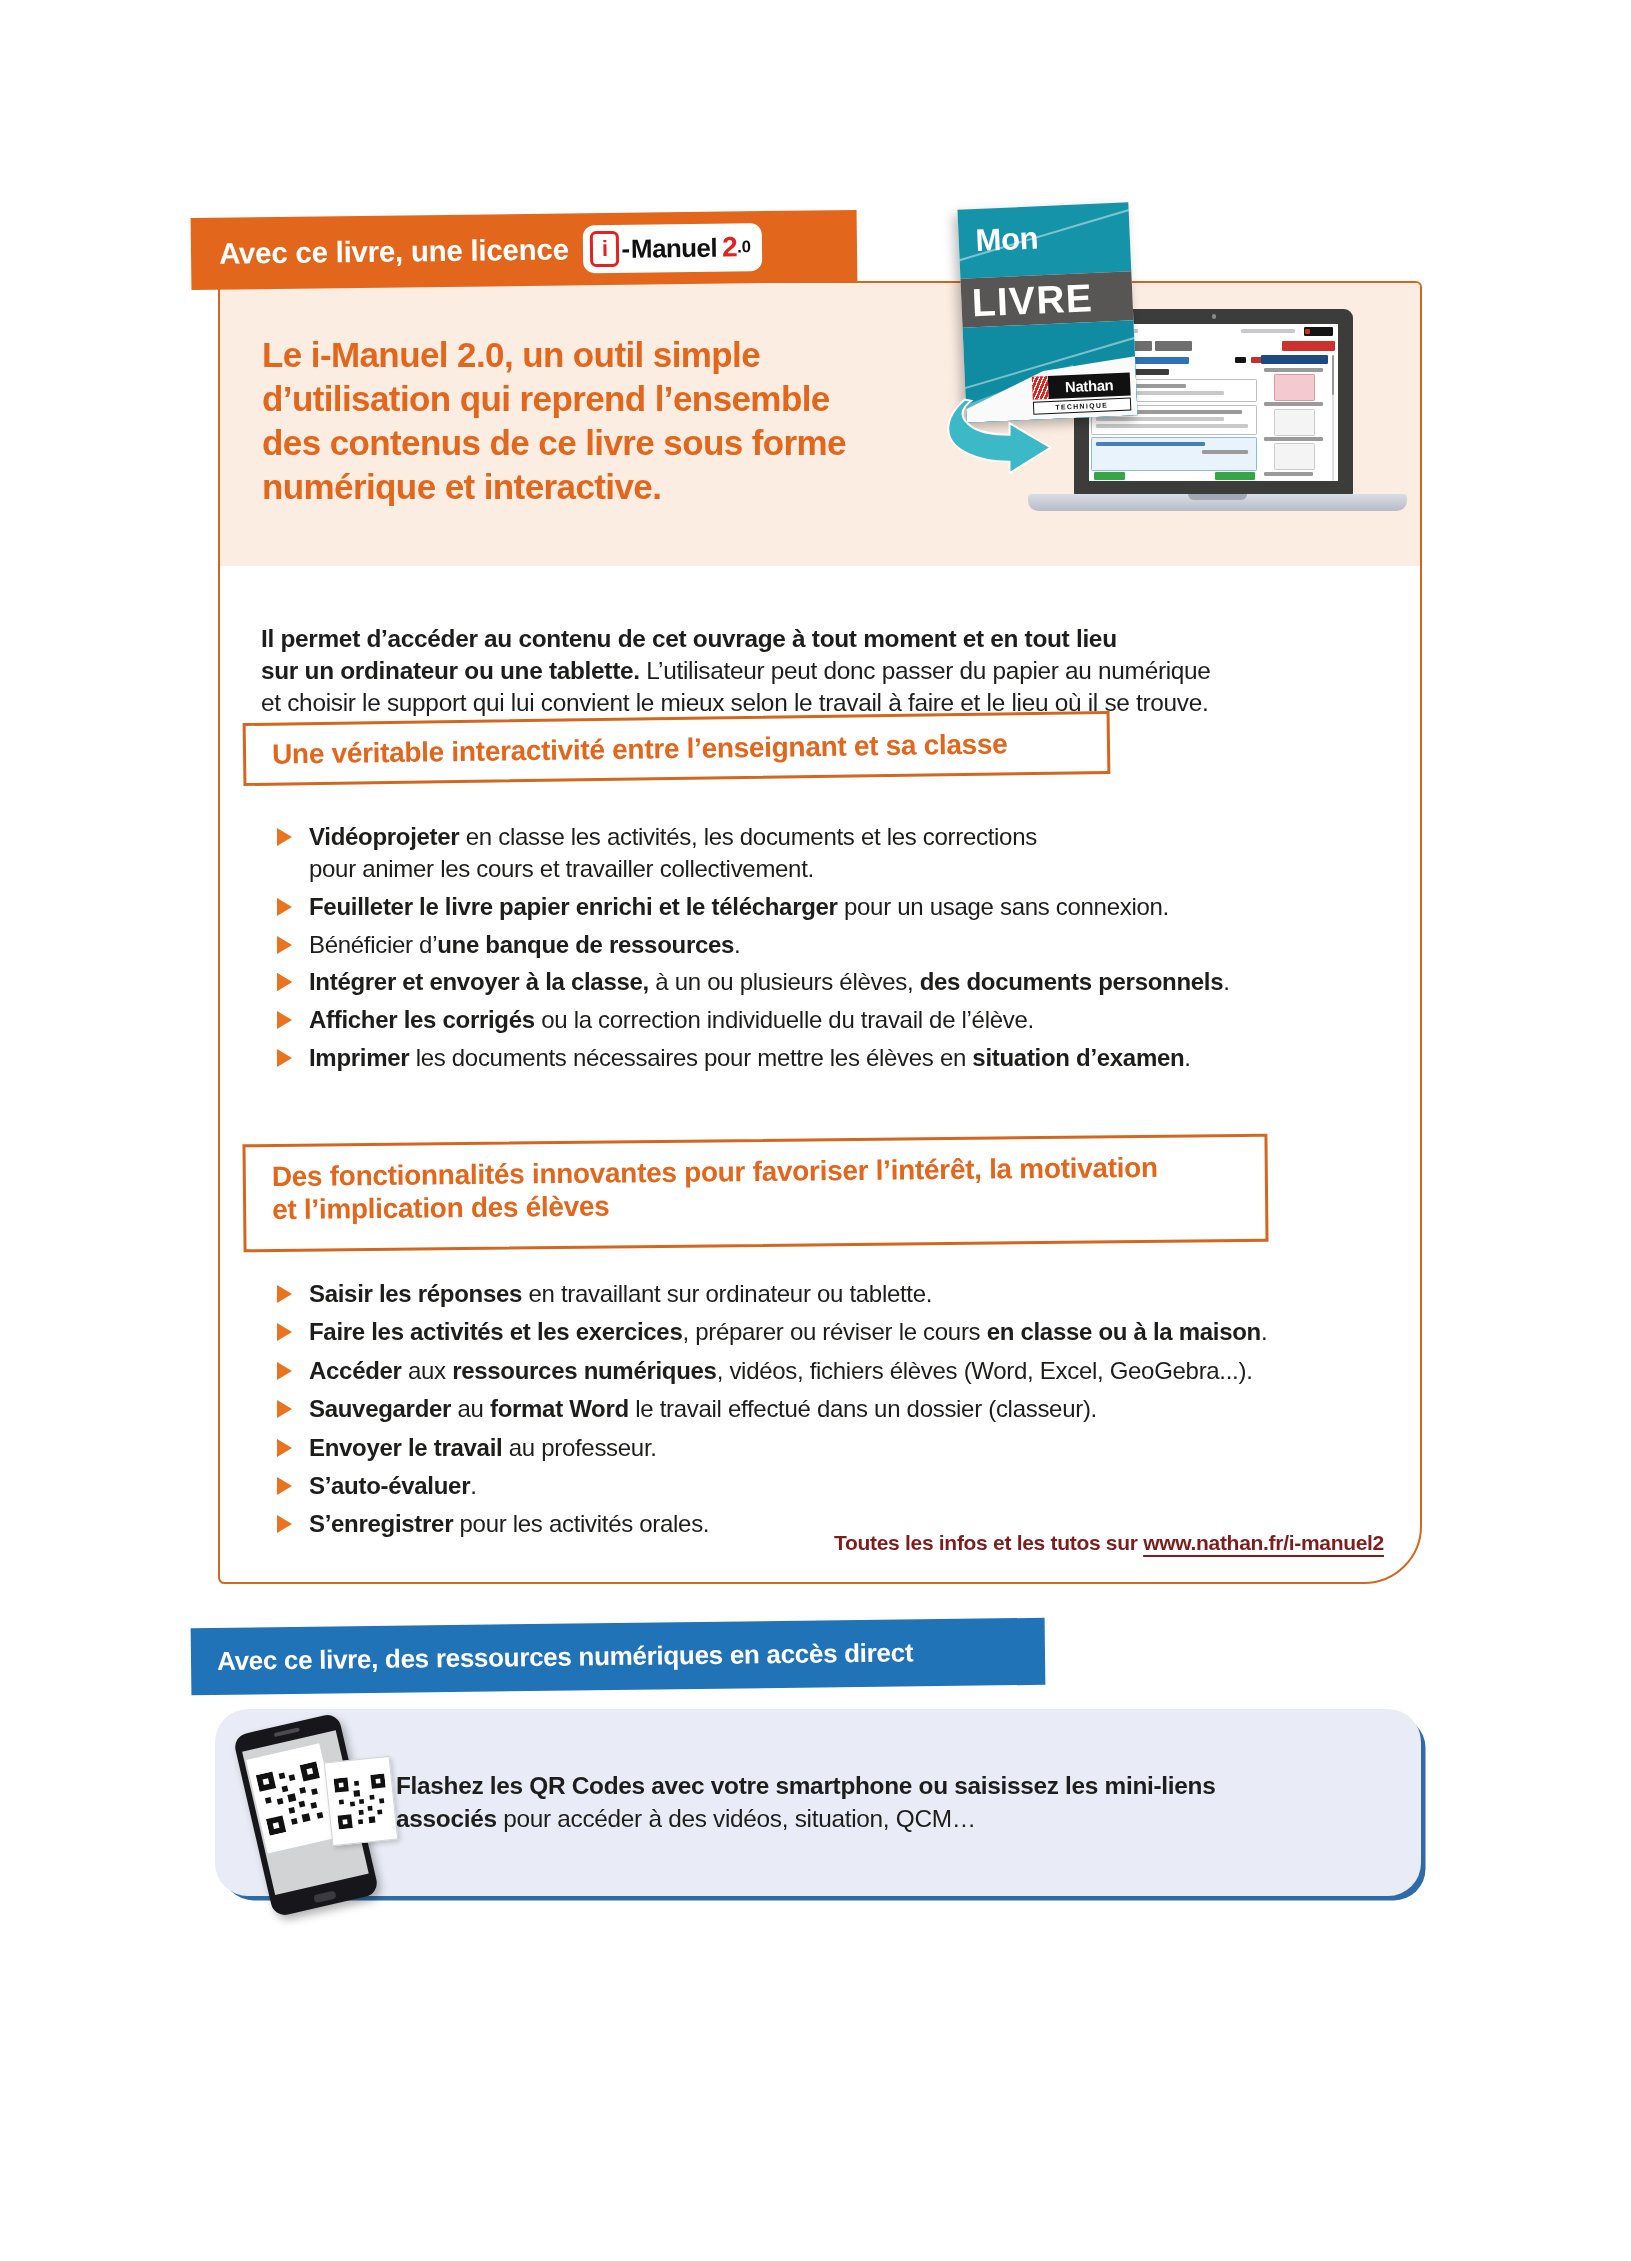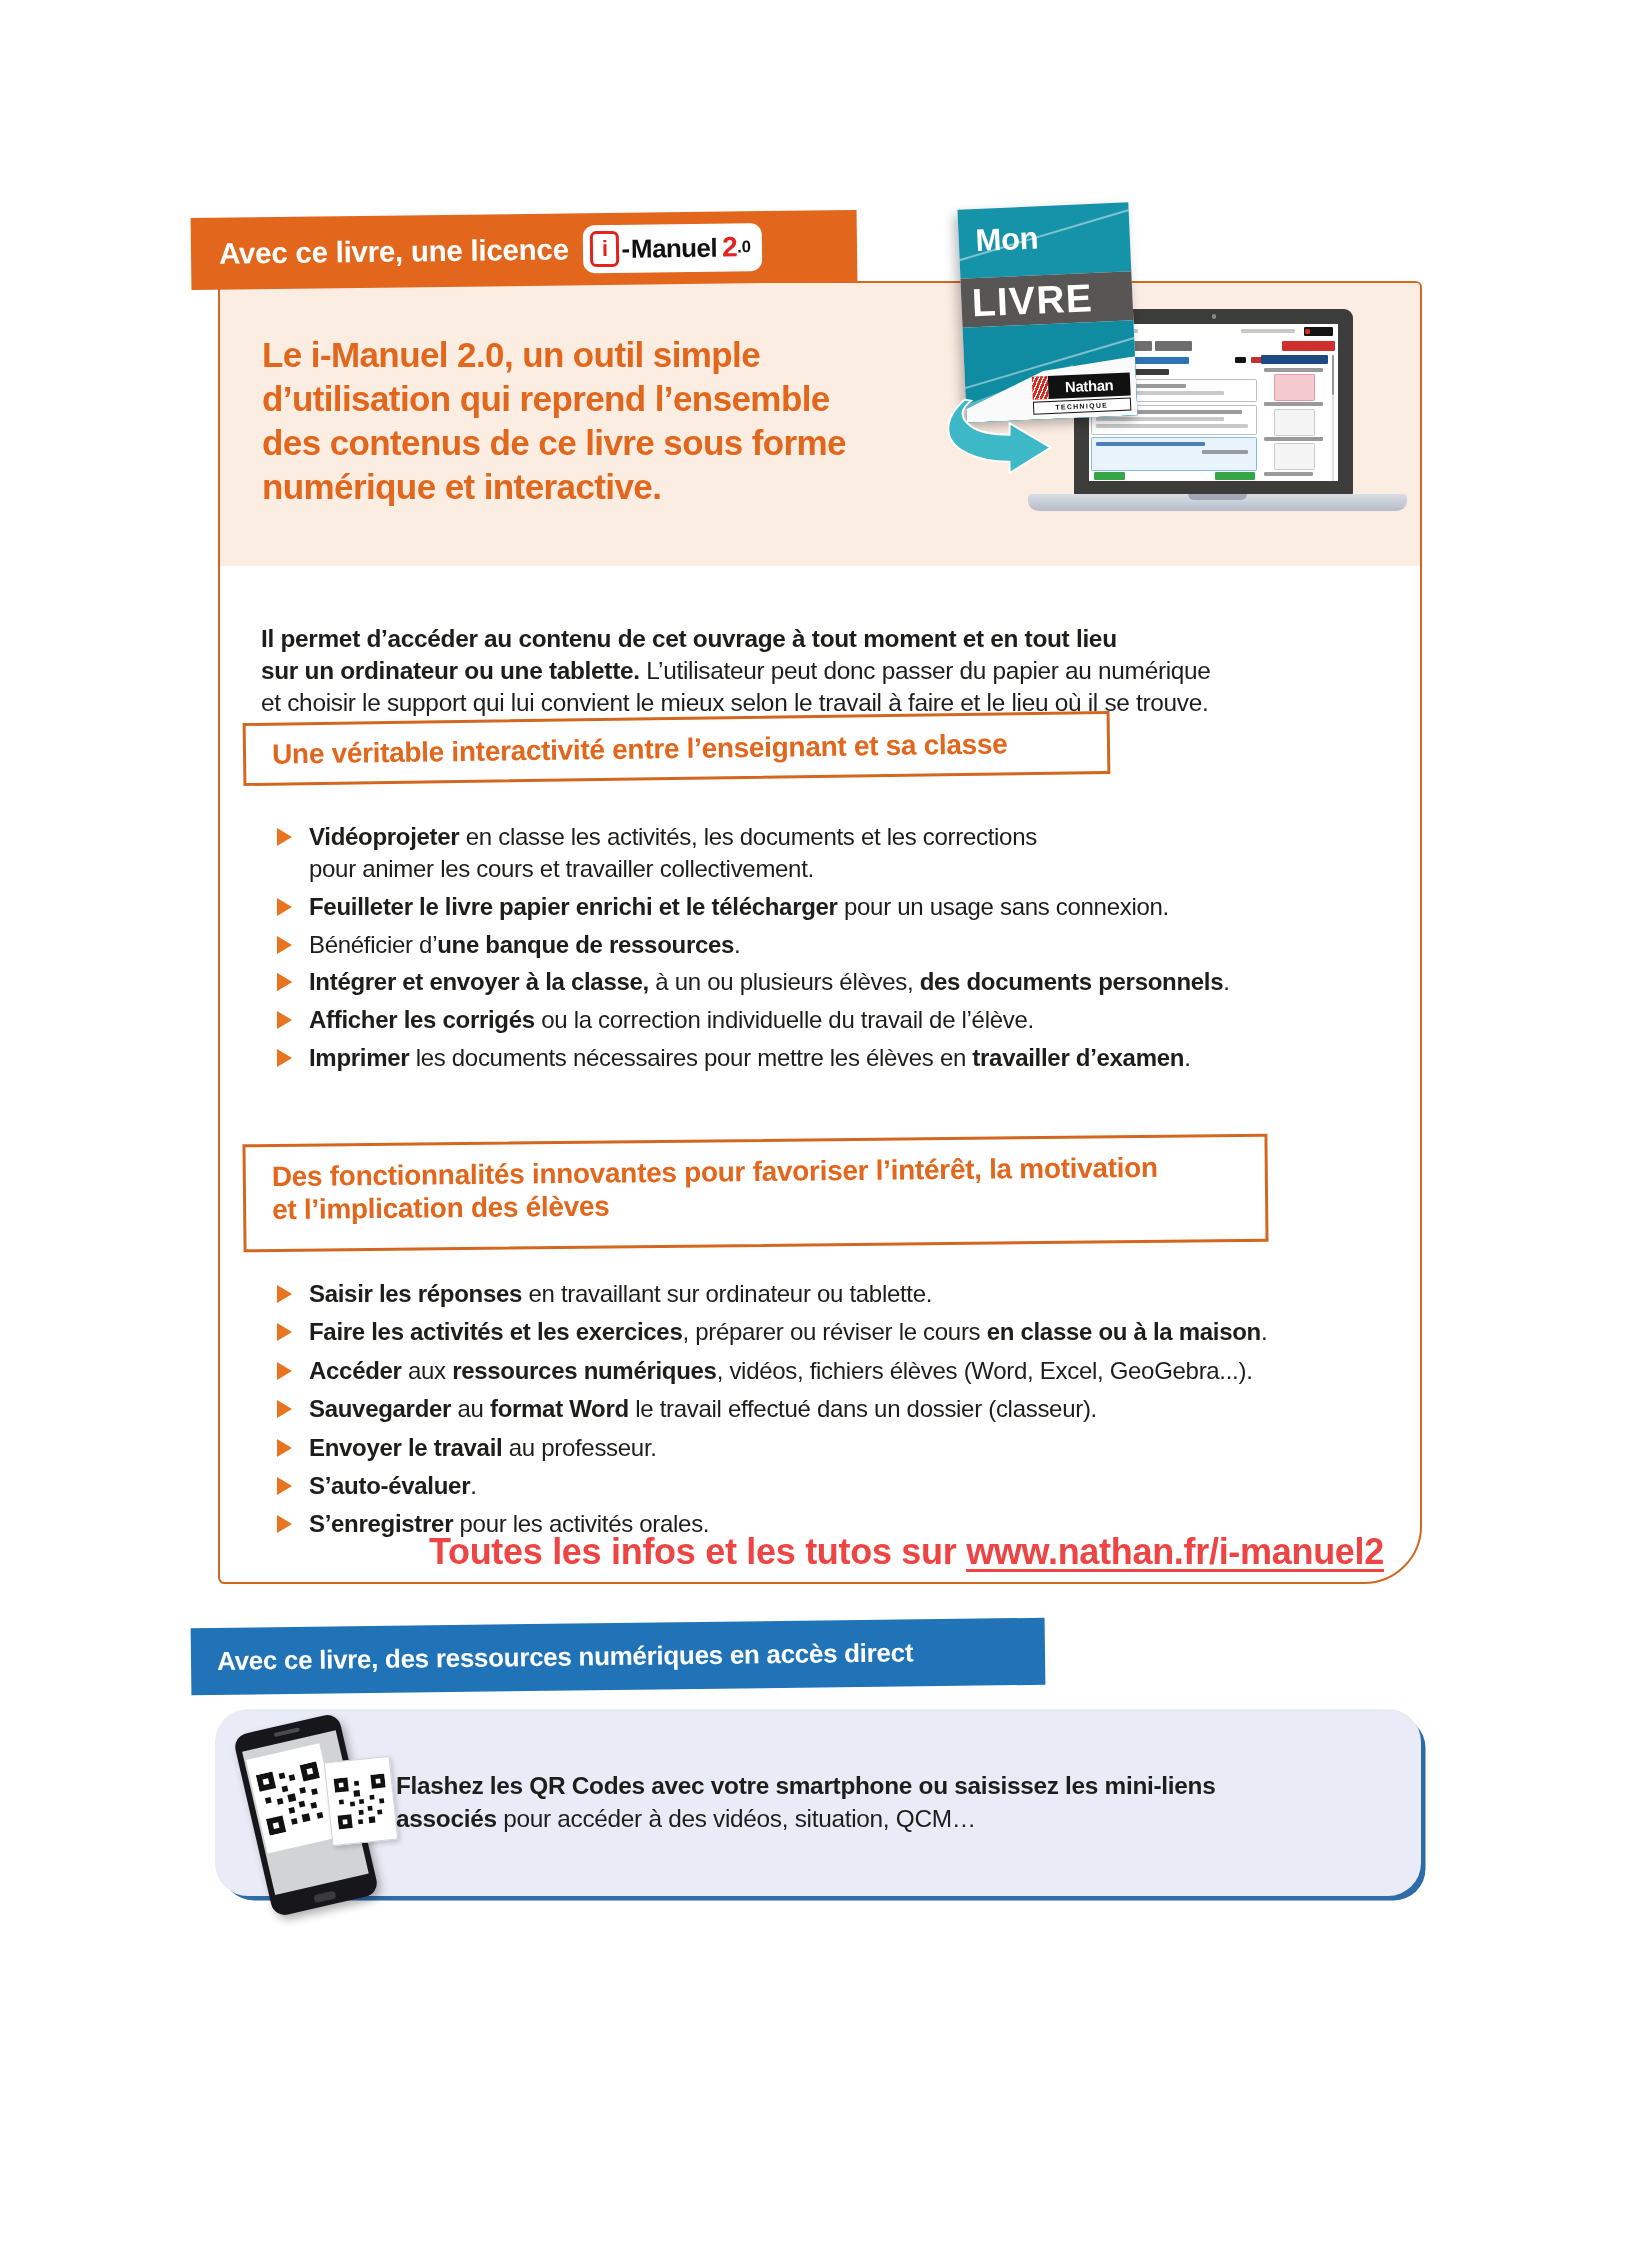--- a/index.html
+++ b/index.html
@@ -17,21 +17,21 @@
            font-weight:bold;font-size:28px;letter-spacing:-0.3px;}
   #sec-box-1{left:23px;top:434px;width:835px;height:57px;line-height:57px;padding-left:26px;transform:rotate(-0.8deg);}
   #sec-box-2{left:23px;top:856px;width:993px;height:89px;line-height:33px;padding:13px 0 0 26px;transform:rotate(-0.6deg);}
   ul.features{position:absolute;left:41px;margin:16px;padding:0;list-style:none;width:1133px;font-size:24px;line-height:32px;}
   #list-1{top:522px;}
   #list-2{top:979px;}
   ul.features li{position:relative;padding-left:32px;margin-bottom:6.4px;}
   #list-1 li{margin-bottom:5.8px;}
   .tri{position:absolute;left:0;top:7px;width:0;height:0;
        border-left:15.4px solid #e9731e;border-top:9.6px solid transparent;border-bottom:9.6px solid transparent;}
-  #footer-link{position:absolute;right:36px;top:1248px;font-size:36px;font-weight:bold;color:#ef4444;letter-spacing:-0.3px;}
+  #footer-link{position:absolute;right:36px;top:1248px;font-size:21px;font-weight:bold;color:#7f1d1d;letter-spacing:-0.3px;}
   #footer-link .link{text-decoration:underline;text-underline-offset:4.5px;cursor:pointer;}
   
   #top-banner{position:absolute;left:191px;top:214px;width:666px;height:72px;background:#e2661c;
               transform:rotate(-0.7deg);display:flex;align-items:center;padding:0;z-index:5;}
   #top-banner .lbl{color:#fff;font-weight:bold;font-size:29.6px;margin-left:28px;white-space:nowrap;letter-spacing:-0.3px;}
   #lic-logo{margin-left:14px;background:#fff;border-radius:11.6px;height:48px;display:flex;align-items:center;
             padding:0 11.6px 0 7.7px;white-space:nowrap;}
   #lic-logo .li-i{display:inline-flex;align-items:center;justify-content:center;width:23px;height:29.6px;
                   border:3.2px solid #e3211f;border-radius:6.4px;color:#e3211f;font-weight:bold;font-size:22px;}
   #lic-logo .li-dash{color:#111;font-weight:bold;font-size:26px;margin:0 1.3px 0 1.9px;}
@@ -102,21 +102,21 @@
       <span>Une véritable interactivité entre l’enseignant et sa classe</span>
     </div>
 
     <ul id="list-1" class="features">
       <li><span class="tri"></span><span><span class="b">Vidéoprojeter </span><span>en classe les activités, les documents et les corrections</span><br><span>pour animer les cours et travailler collectivement.</span></span></li>
       <li><span class="tri"></span><span><span class="b">Feuilleter le livre papier enrichi et le télécharger </span><span>pour un usage sans connexion.</span></span></li>
       <li><span class="tri"></span><span><span>Bénéficier d’</span><span class="b">une banque de ressources</span><span>.</span></span></li>
       <li><span class="tri"></span></li>
       <li><span class="tri"></span><span><span class="b">Intégrer et envoyer à la classe, </span><span>à un ou plusieurs élèves, </span><span class="b">des documents personnels</span><span>.</span></span></li>
       <li><span class="tri"></span><span><span class="b">Afficher les corrigés </span><span>ou la correction individuelle du travail de l’élève.</span></span></li>
-      <li><span class="tri"></span><span><span class="b">Imprimer </span><span>les documents nécessaires pour mettre les élèves en </span><span class="b">travailler d’examen</span><span>.</span></span></li>
+      <li><span class="tri"></span><span><span class="b">Imprimer </span><span>les documents nécessaires pour mettre les élèves en </span><span class="b">situation d’examen</span><span>.</span></span></li>
     </ul>
 
     <div id="sec-box-2" class="sec-box">
       <span>Des fonctionnalités innovantes pour favoriser l’intérêt, la motivation<br>et l’implication des élèves</span>
     </div>
 
     <ul id="list-2" class="features">
       <li><span class="tri"></span><span><span class="b">Saisir les réponses </span><span>en travaillant sur ordinateur ou tablette.</span></span></li>
       <li><span class="tri"></span><span><span class="b">Faire les activités et les exercices</span><span>, préparer ou réviser le cours </span><span class="b">en classe ou à la maison</span><span>.</span></span></li>
       <li><span class="tri"></span><span><span class="b">Accéder </span><span>aux </span><span class="b">ressources numériques</span><span>, vidéos, fichiers élèves (Word, Excel, GeoGebra...).</span></span></li>

